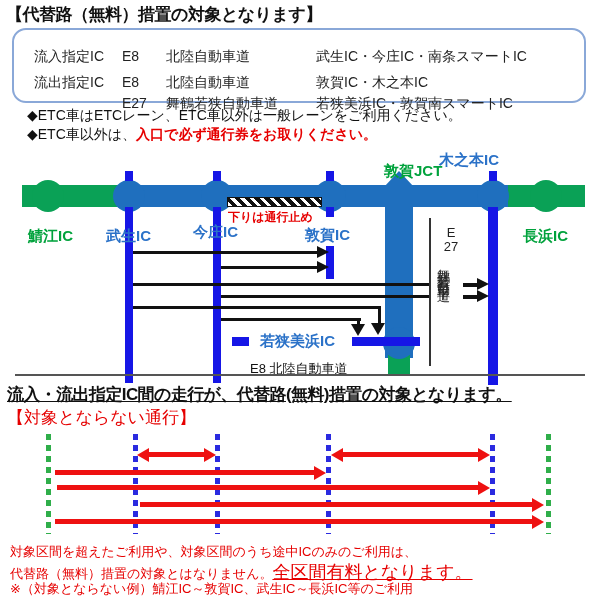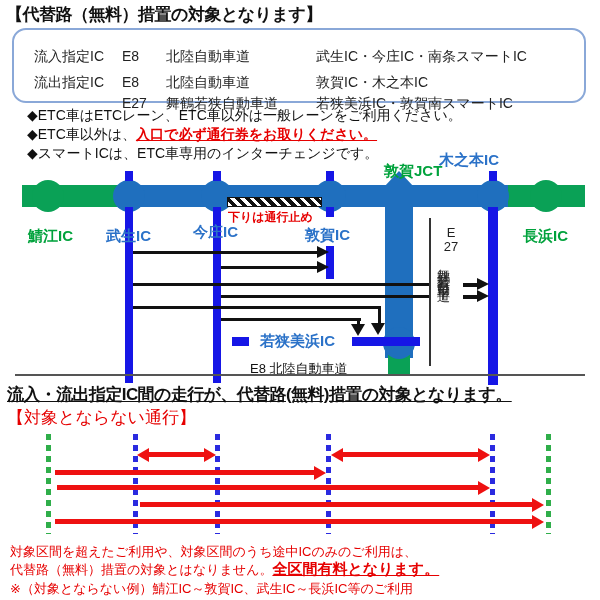--- a/index.html
+++ b/index.html
@@ -9,21 +9,21 @@
     color:#111;overflow:hidden;
   }
   .abs{position:absolute;}
   
   .title{left:6px;top:3px;font-size:17px;font-weight:bold;letter-spacing:-0.5px;}
   .info-box{left:12px;top:28px;width:574px;height:75px;border:2px solid #8aa8d8;border-radius:14px;box-sizing:border-box;padding:16px 0 0 20px;}
   .info-row{display:grid;grid-template-columns:88px 44px 150px auto;font-size:14px;line-height:21px;color:#222;}
   .info-row.gap{margin-bottom:5px;}
   
   .notes{left:27px;top:106px;font-size:14px;line-height:19px;color:#111;}
-  .red-u{color:var(--red);text-decoration:underline;font-weight:bold;}
+  .red-u{color:var(--red);font-weight:bold;}
   
   .road-g{background:var(--road_green);}
   .road-b{background:var(--road_blue);}
   .line-b{background:var(--line_blue);}
   .circle{border-radius:50%;width:32px;height:32px;}
   .lbl{font-size:15px;font-weight:bold;white-space:nowrap;}
   .lbl-blue{color:var(--label_blue);}
   .lbl-green{color:var(--label_green);}
   .hatch{background:repeating-linear-gradient(45deg,#ffffff 0 3px,#111 3px 7px);border:1px solid #111;box-sizing:border-box;}
   .closure-note{font-size:12px;font-weight:bold;color:var(--red);white-space:nowrap;}
@@ -37,21 +37,21 @@
   
   .headline{left:7px;top:383px;font-size:17px;font-weight:bold;text-decoration:underline;letter-spacing:-0.6px;white-space:nowrap;text-align:center;}
   .excl-head{left:7px;top:406px;font-size:17px;font-weight:normal;color:var(--red);white-space:nowrap;}
   .dash-v{width:5px;height:100px;top:434px;}
   .dash-blue{background:repeating-linear-gradient(to bottom,var(--dash_blue) 0 6px,transparent 6px 11px);}
   .dash-green{background:repeating-linear-gradient(to bottom,var(--dash_green) 0 6px,transparent 6px 11px);}
   .rshaft{height:5px;background:var(--arrow_red);}
   .head-r-red{width:0;height:0;border-top:7px solid transparent;border-bottom:7px solid transparent;border-left:12px solid var(--arrow_red);}
   .head-l-red{width:0;height:0;border-top:7px solid transparent;border-bottom:7px solid transparent;border-right:12px solid var(--arrow_red);}
   .footer-line{font-size:13px;color:var(--red);white-space:nowrap;}
-  .footer-bold{font-size:15px;font-weight:bold;text-decoration:underline;color:var(--red);}
+  .footer-bold{font-size:18px;font-weight:normal;text-decoration:underline;color:var(--red);}
 </style>
 </head>
 <body>
 
 <div class="abs title">【代替路（無料）措置の対象となります】</div>
 
 <div class="abs info-box">
   <div class="info-row gap">
     <span>流入指定IC</span>
     <span>E8</span>
@@ -68,21 +68,20 @@
     <span></span>
     <span>E27</span>
     <span>舞鶴若狭自動車道</span>
     <span>若狭美浜IC・敦賀南スマートIC</span>
   </div>
 </div>
 
 <div class="abs notes">
   <div><span>◆ETC車はETCレーン、ETC車以外は一般レーンをご利用ください。</span></div>
   <div><span>◆ETC車以外は、</span><span class="red-u">入口で必ず通行券をお取りください。</span></div>
-  <div><span>◆スマートICは、ETC車専用のインターチェンジです。</span></div>
 </div>
 
 <div class="abs road-g" style="left:22px;top:185px;width:563px;height:22px;"></div>
 <div class="abs road-b" style="left:125px;top:185px;width:383px;height:22px;"></div>
 
 <div class="abs road-b" style="left:384px;top:171px;width:30px;height:16px;clip-path:polygon(50% 0,100% 100%,0 100%);"></div>
 <div class="abs road-b" style="left:385px;top:186px;width:28px;height:172px;"></div>
 <div class="abs road-g" style="left:388px;top:352px;width:22px;height:22px;"></div>
 <div class="abs road-b circle" style="left:383px;top:327px;"></div>
 <div class="abs line-b" style="left:352px;top:337px;width:68px;height:9px;"></div>

